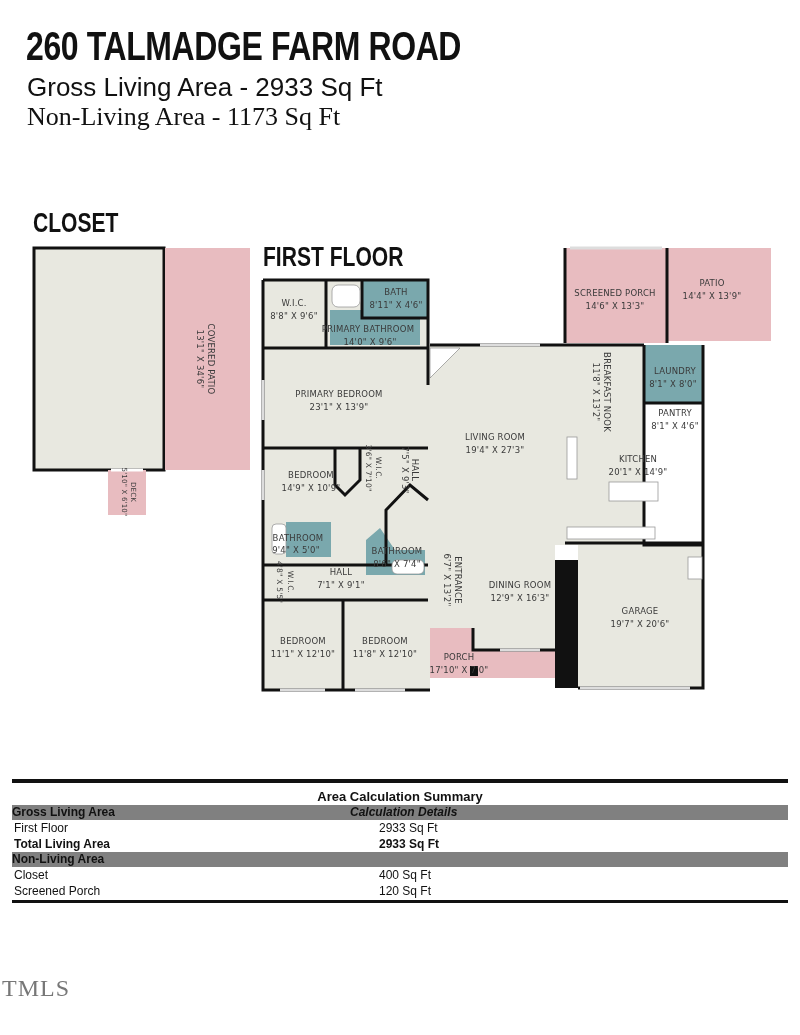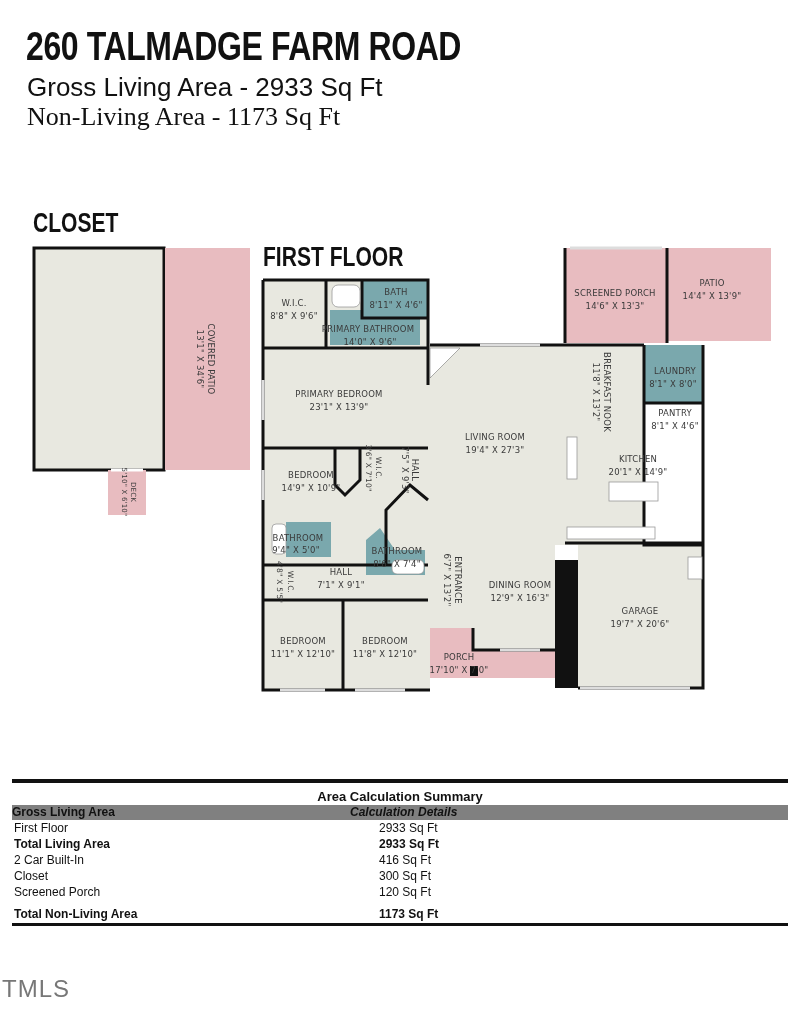--- a/index.html
+++ b/index.html
@@ -17,21 +17,21 @@
   .summary .topline { height: 4px; background: #111; }
   .summary .heading { text-align: center; font-weight: 700; font-size: 13px; padding-top: 6px; height: 22px; }
   .summary .bar { position: relative; background: #808080; height: 15px; font-weight: 700; font-size: 12px; line-height: 15px; }
   .summary .bar .l { position: absolute; left: 0; }
   .summary .bar .c { position: absolute; left: 338px; font-style: italic; }
   .summary .row { position: relative; height: 16px; font-size: 12px; line-height: 16px; }
   .summary .row .l { position: absolute; left: 2px; }
   .summary .row .v { position: absolute; left: 367px; }
   .summary .row.bold { font-weight: 700; }
   .summary .bottomline { height: 3px; background: #111; margin-top: 1px; }
-  .mls { position: absolute; left: 2px; top: 975px; font-family: Liberation Sans, sans-serif; font-size: 24px; color: #777; letter-spacing: 1px; font-weight: 300; }
+  .mls { position: absolute; left: 2px; top: 975px; font-family: Liberation Serif, serif; font-size: 24px; color: #777; letter-spacing: 1px; font-weight: 300; }
 </style>
 </head>
 <body>
 
 <div class="title">260 TALMADGE FARM ROAD</div>
 <div class="subtitle" style="top:72px;">Gross Living Area - 2933 Sq Ft</div>
 <div class="subtitle" style="top:102px;font-family:Liberation Serif, serif;">Non-Living Area - 1173 Sq Ft</div>
 
 <div class="section-label" style="left:33px; top:208px;">CLOSET</div>
 <div class="section-label" style="left:263px; top:242px;">FIRST FLOOR</div>
@@ -171,32 +171,27 @@
     <span class="c">Calculation Details</span>
   </div>
   <div class="row">
     <span class="l">First Floor</span>
     <span class="v">2933 Sq Ft</span>
   </div>
   <div class="row bold" style="text-decoration:underline;">
     <span class="l">Total Living Area</span>
     <span class="v">2933 Sq Ft</span>
   </div>
-  <div class="row">
-    <span class="l">2 Car Built-In</span>
-    <span class="v">416 Sq Ft</span>
+  <div class="bar">
+    <span class="l">Non-Living Area</span>
   </div>
   <div class="row">
     <span class="l">Closet</span>
-    <span class="v">300 Sq Ft</span>
+    <span class="v">400 Sq Ft</span>
   </div>
   <div class="row">
     <span class="l">Screened Porch</span>
     <span class="v">120 Sq Ft</span>
-  </div>
-  <div class="row bold" style="margin-top:6px;">
-    <span class="l">Total Non-Living Area</span>
-    <span class="v">1173 Sq Ft</span>
   </div>
   <div class="bottomline"></div>
 </div>
 
 <div class="mls">TMLS</div>
 
 </body></html>

